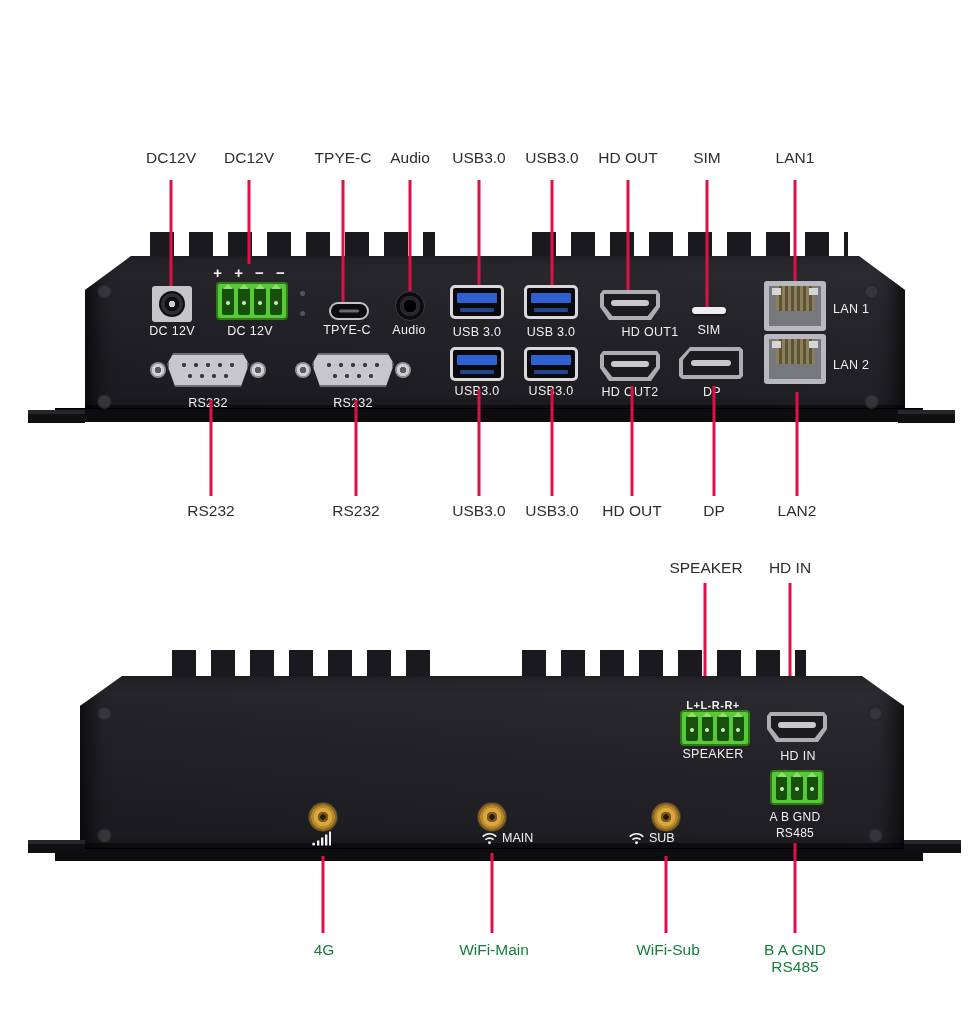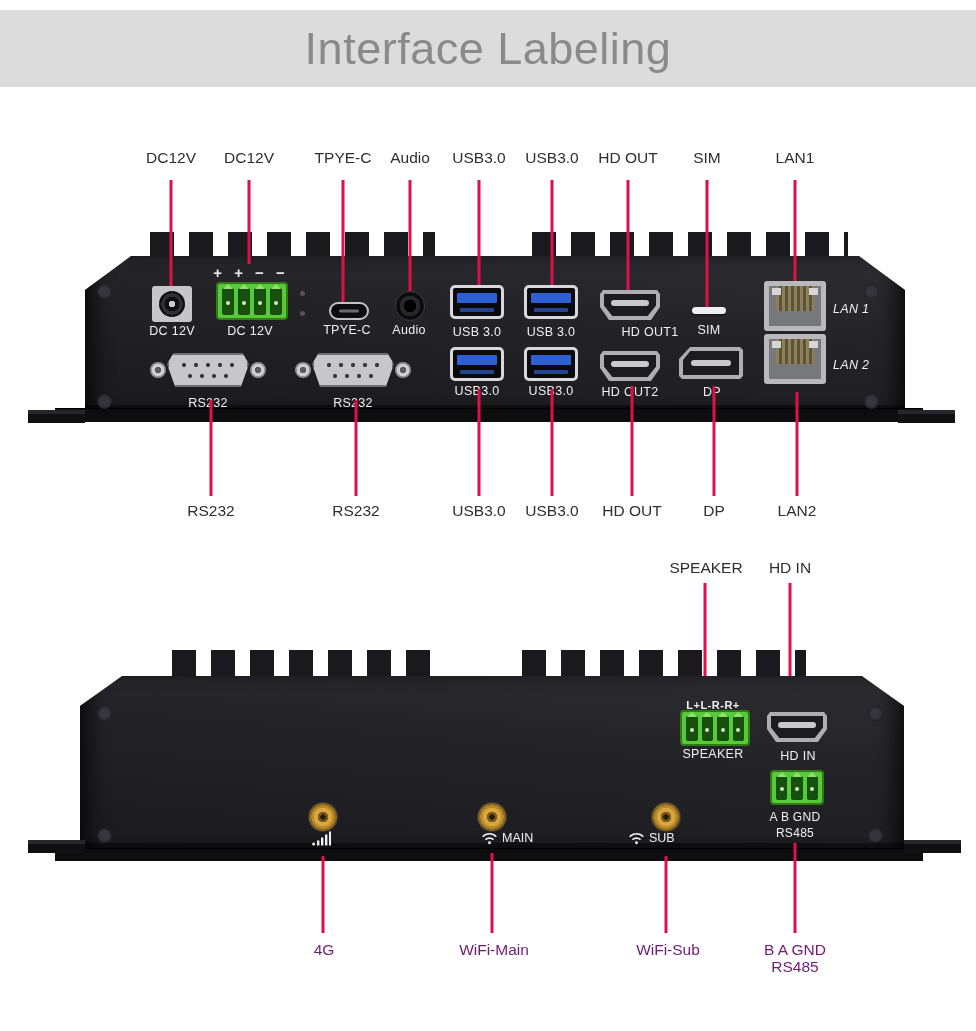--- a/index.html
+++ b/index.html
@@ -4,37 +4,37 @@
 <style>
   html,body{margin:0;padding:0;background:#fff;}
   .stage{position:relative;width:976px;height:1031px;background:#fff;overflow:hidden;
          font-family:"Liberation Sans",sans-serif;}
   
   .titlebar{position:absolute;left:0;top:10px;width:976px;height:77px;background:#dcdcdc;
             display:flex;align-items:center;justify-content:center;}
   .titlebar h1{margin:0;font-size:45px;font-weight:400;color:#8a8a8a;letter-spacing:.5px;}
   
   .co{position:absolute;transform:translateX(-50%);font-size:15.5px;color:#2e2e2e;white-space:nowrap;}
-  .co2{position:absolute;transform:translateX(-50%);font-size:15.5px;color:#701a75;white-space:nowrap;}
+  .co2{position:absolute;transform:translateX(-50%);font-size:15.5px;color:#15803d;white-space:nowrap;}
   .ln{position:absolute;width:3px;background:#df1049;transform:translateX(-50%);}
   
   .fins{position:absolute;height:28px;
         background:repeating-linear-gradient(90deg,#1a1a1e 0 24px,rgba(0,0,0,0) 24px 39px);}
   .body{position:absolute;background:linear-gradient(185deg,#2c2c31 0%,#232328 40%,#1a1a1e 100%);
         box-shadow:inset 18px 0 22px -12px rgba(0,0,0,.85),inset -18px 0 22px -12px rgba(0,0,0,.85);}
   .body::after{content:"";position:absolute;left:0;right:0;bottom:0;height:9px;background:rgba(0,0,0,.45);}
   .base{position:absolute;background:#0d0d10;border-top:1px solid #000;}
   .ear{position:absolute;width:57px;height:13px;background:linear-gradient(180deg,#26262b 0 4px,#101013 4px);}
   .screw{position:absolute;width:15px;height:15px;border-radius:50%;
          background:radial-gradient(circle,#35353b 0 45%,#1b1b1f 75%);}
   .led{position:absolute;width:5px;height:5px;border-radius:50%;background:#55555c;}
   
   .pl{position:absolute;transform:translateX(-50%);font-size:12.5px;color:#f0f0f1;
       white-space:nowrap;letter-spacing:.3px;}
-  .pl.fixed{transform:none;font-style:italic;}
+  .pl.fixed{transform:none;}
   .pl.polarity{font-size:15px;font-weight:700;letter-spacing:4px;}
   .pl.tiny{font-size:11px;font-weight:700;letter-spacing:.5px;}
   .pl.mid{font-size:12px;}
   
   .jack{position:absolute;width:40px;height:36px;background:#c6c6c9;border-radius:3px;}
   .jack::before{content:"";position:absolute;left:50%;top:50%;width:26px;height:26px;border-radius:50%;
       transform:translate(-50%,-50%);
       background:radial-gradient(circle,#caccce 0 3px,#0e0e10 3.5px 7px,#2e2e33 7.5px 10.5px,#101013 11px);}
   .term{position:absolute;display:flex;background:#58c938;border-radius:2px;
         box-shadow:0 0 0 2px #2e7b16;padding:4px 2px 3px 2px;width:64px;height:27px;}
@@ -91,23 +91,20 @@
   .sma{position:absolute;width:28px;height:28px;border-radius:50%;
        background:radial-gradient(circle,#2a1a05 0 2.5px,#7a5a14 3px 5px,#d7a842 5.5px 9px,#b9882a 9.5px 11.5px,#8a661a 12px);
        box-shadow:0 0 0 1px #3a3a3e;}
   .antrow{position:absolute;display:flex;align-items:center;gap:4px;color:#f0f0f1;font-size:12.5px;}
 </style>
 </head>
 <body>
 
 <div class="stage">
 
-  <div class="titlebar">
-    <h1>Interface Labeling</h1>
-  </div>
 
   <div class="co" style="left:171px;top:149px">DC12V</div>
   <div class="co" style="left:249px;top:149px">DC12V</div>
   <div class="co" style="left:343px;top:149px">TPYE-C</div>
   <div class="co" style="left:410px;top:149px">Audio</div>
   <div class="co" style="left:479px;top:149px">USB3.0</div>
   <div class="co" style="left:552px;top:149px">USB3.0</div>
   <div class="co" style="left:628px;top:149px">HD OUT</div>
   <div class="co" style="left:707px;top:149px">SIM</div>
   <div class="co" style="left:795px;top:149px">LAN1</div>

